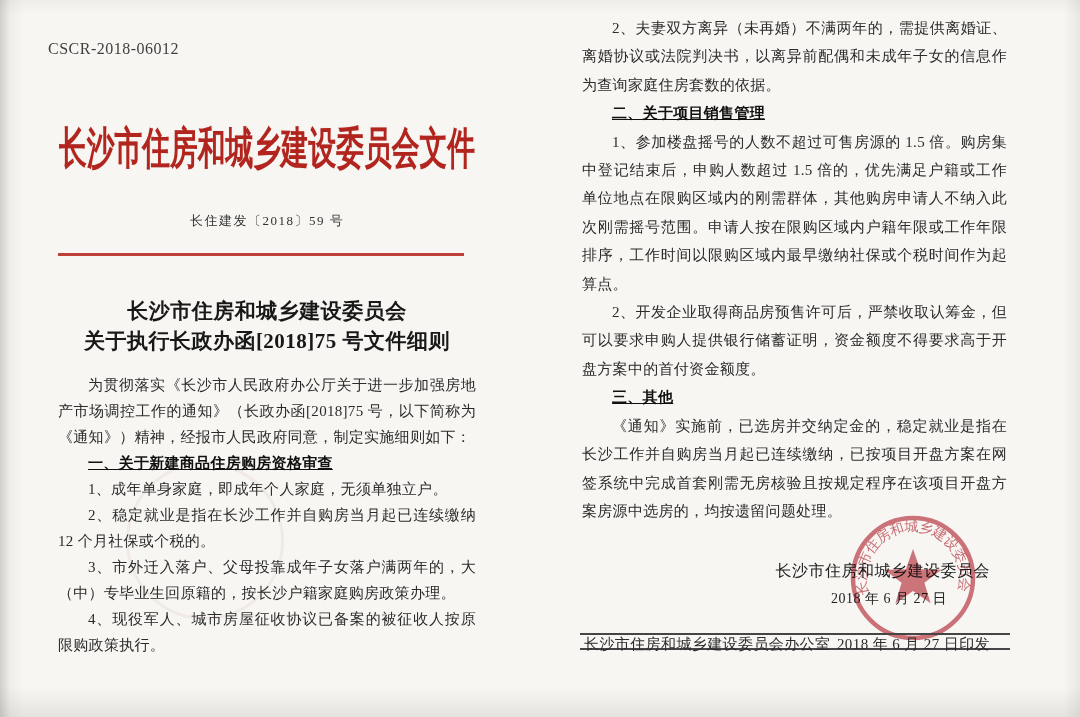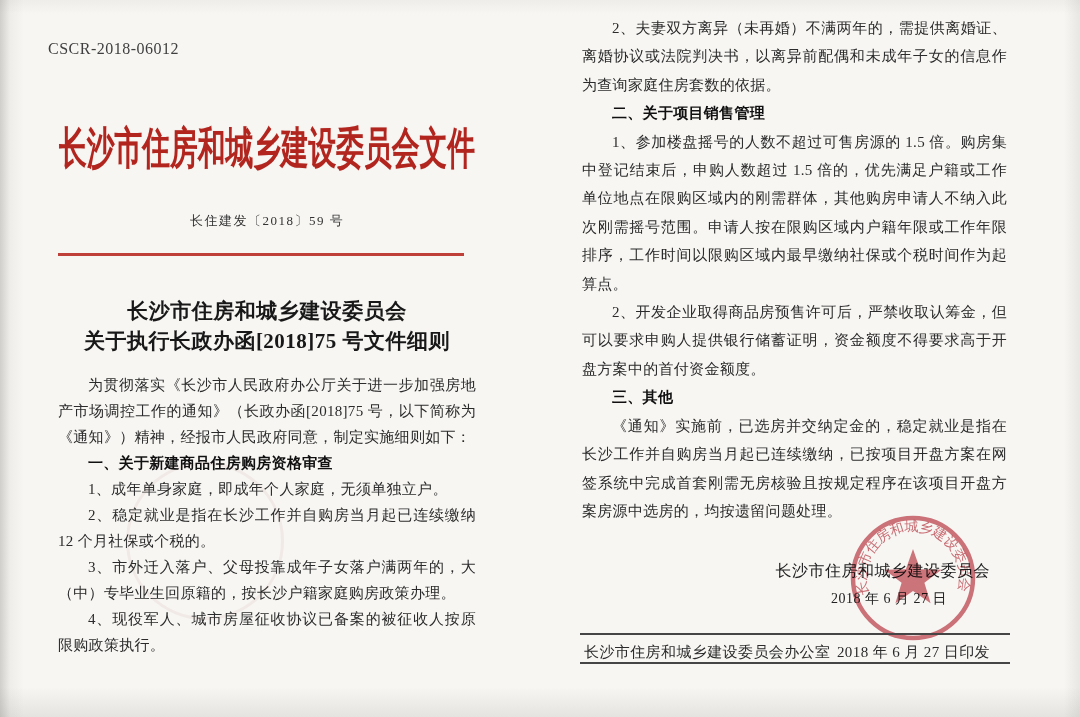--- a/index.html
+++ b/index.html
@@ -41,44 +41,44 @@
     position:absolute; top:253px; left:0;
     width:406px; height:3px; background:#bf4038;
   }
   .doc-title {
     position:absolute; top:296px; left:0; width:100%;
     text-align:center; font-size:21px; font-weight:700;
     line-height:30px; color:#181818; letter-spacing:.5px;
   }
   .body { font-size:15px; text-align:justify; letter-spacing:.3px; color:#2b2b2b; }
   .body p { margin:0; text-indent:2em; }
-  .body p.heading { font-weight:700; color:#101010; }
+  .body p.heading { font-weight:700; color:#101010;text-decoration:underline; }
   .left-body  { position:absolute; top:372px; left:0; width:418px; line-height:26px; }
   .right-body { position:absolute; top:14px;  left:0; width:425px; line-height:28.4px; }
 
   .ghost-seal {
     position:absolute; left:68px; top:462px;
     width:152px; height:152px; border-radius:50%;
     border:3px solid rgba(200,160,155,.15);
   }
 
   .sig-name { position:absolute; top:561px; right:17px; font-size:16px; letter-spacing:.5px; color:#222; }
   .sig-date { position:absolute; top:590px; right:60px; font-size:14px; letter-spacing:.5px; color:#222; }
 
   .seal {
     position:absolute; left:259px; top:506px;
     width:144px; height:144px;
     mix-blend-mode:multiply; opacity:.88;
   }
 
   .footer {
     position:absolute; left:-2px; top:633px;
-    width:430px; height:31px; box-sizing:border-box;
+    width:430px; height:17px; box-sizing:border-box;
     border-top:2px solid #454545; border-bottom:2px solid #454545;
-    display:flex; align-items:flex-end; justify-content:space-between;
+    display:flex; align-items:flex-start; justify-content:space-between;
     font-size:15px; letter-spacing:.4px; color:#2b2b2b;
     padding:0 20px 0 4px;
   }
 </style>
 </head>
 <body>
 
 <div id="canvas">
 
   <div class="page page-left">

